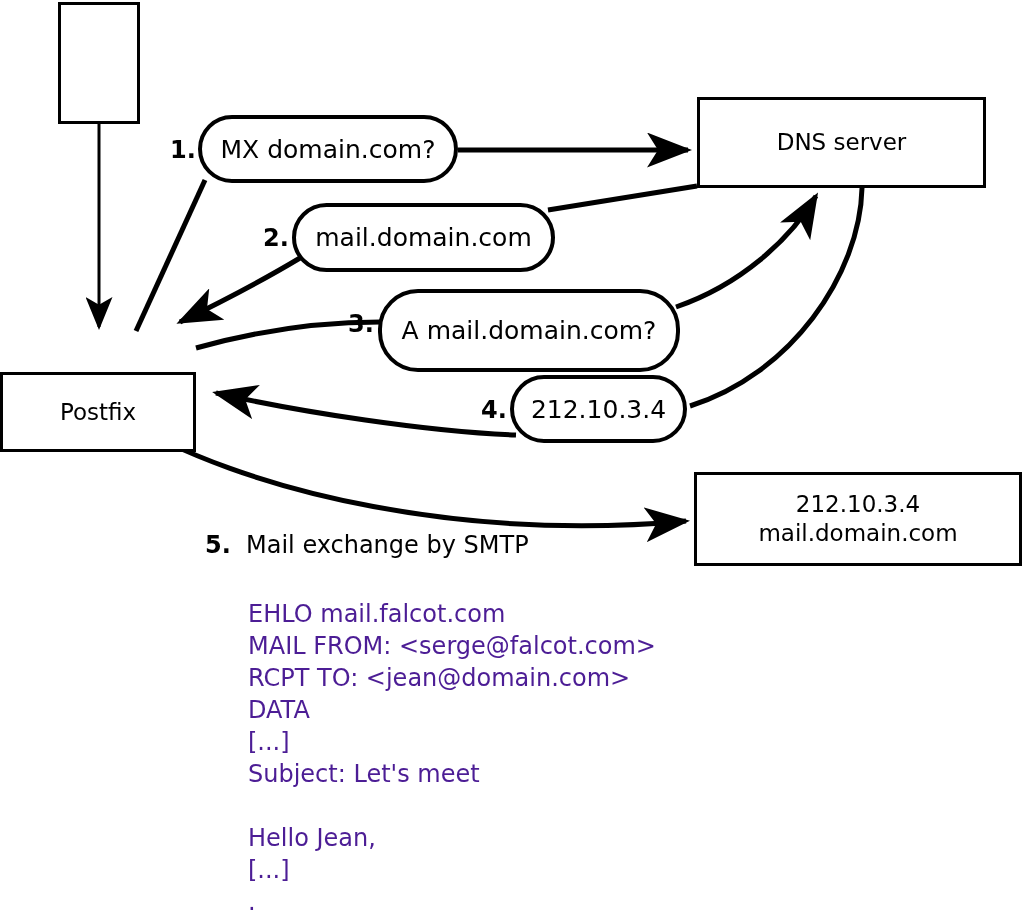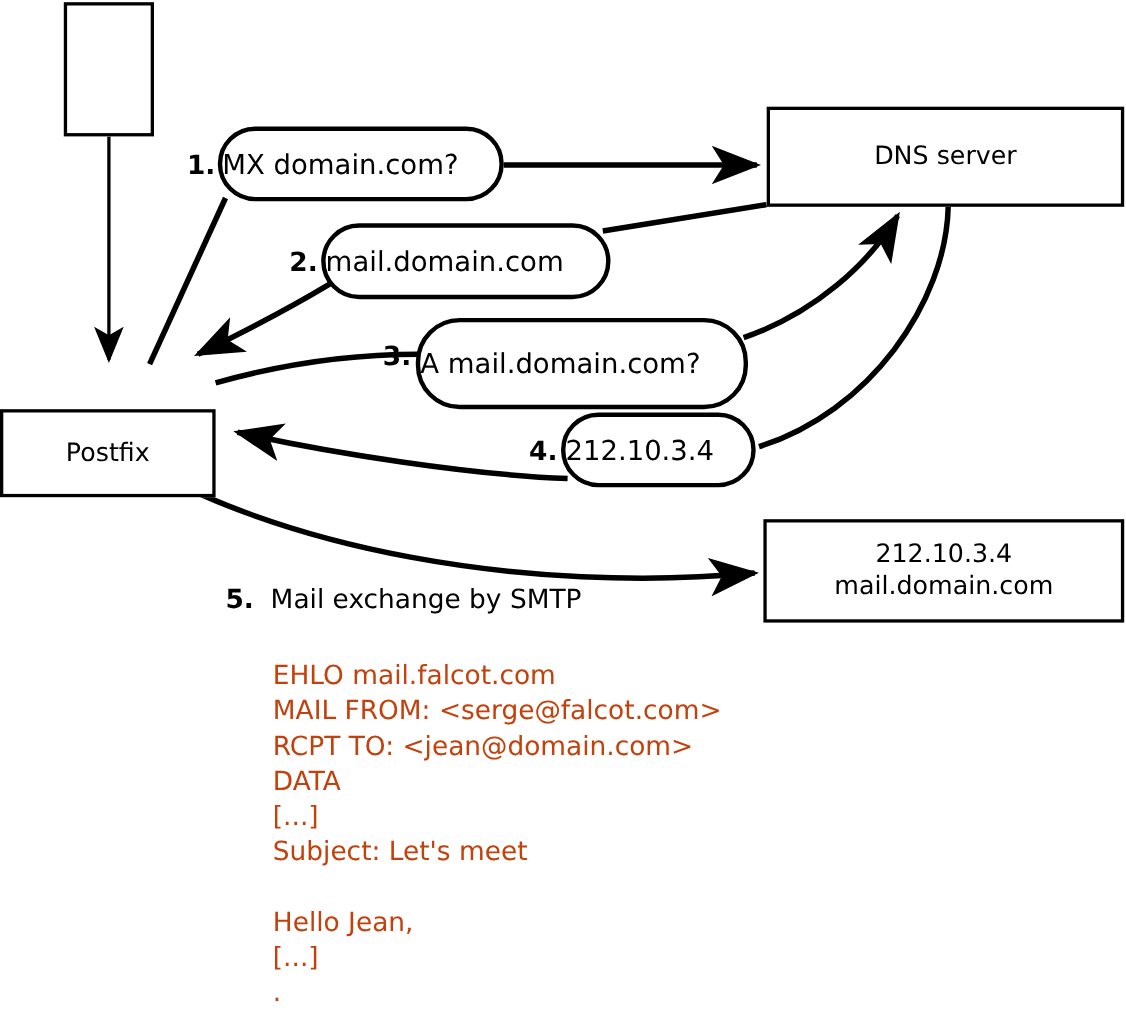--- a/index.html
+++ b/index.html
@@ -36,41 +36,42 @@
     line-height: 1.25;
   }
   .bubble {
     position: absolute;
     box-sizing: border-box;
     border: 4px solid #000000;
     border-radius: 40px;
     background: #ffffff;
     display: flex;
     align-items: center;
+    justify-content: center;
     text-align: center;
     color: #000000;
     font-size: 25px;
     white-space: nowrap;
   }
   .step-num {
     position: absolute;
     font-weight: bold;
     font-size: 24px;
     color: #000000;
     z-index: 5;
   }
   .free-text {
     position: absolute;
     color: #000000;
     font-size: 24px;
     white-space: nowrap;
   }
   .transcript {
     position: absolute;
-    color: #c2410c;
+    color: #4c1d95;
     font-size: 24px;
     line-height: 32px;
     white-space: pre;
   }
 </style>
 </head>
 <body>
 
 <div id="canvas">
 
@@ -106,21 +107,21 @@
   </svg>
 
   <div class="node-box" style="left:58px; top:2px; width:82px; height:122px;">
     <span></span>
   </div>
 
   <div class="node-box" style="left:0px; top:331px; width:196px; height:80px;margin-top:41px;">
     <span>Postfix</span>
   </div>
 
-  <div class="node-box" style="left:697px; top:97px; width:325px; height:91px;">
+  <div class="node-box" style="left:697px; top:97px; width:289px; height:91px;">
     <span>DNS server</span>
   </div>
 
   <div class="node-box" style="left:694px; top:472px; width:328px; height:94px; flex-direction:column;">
     <span>212.10.3.4</span>
     <span>mail.domain.com</span>
   </div>
 
   <div class="bubble" style="left:198px; top:115px; width:260px; height:68px;">
     <span>MX domain.com?</span>

